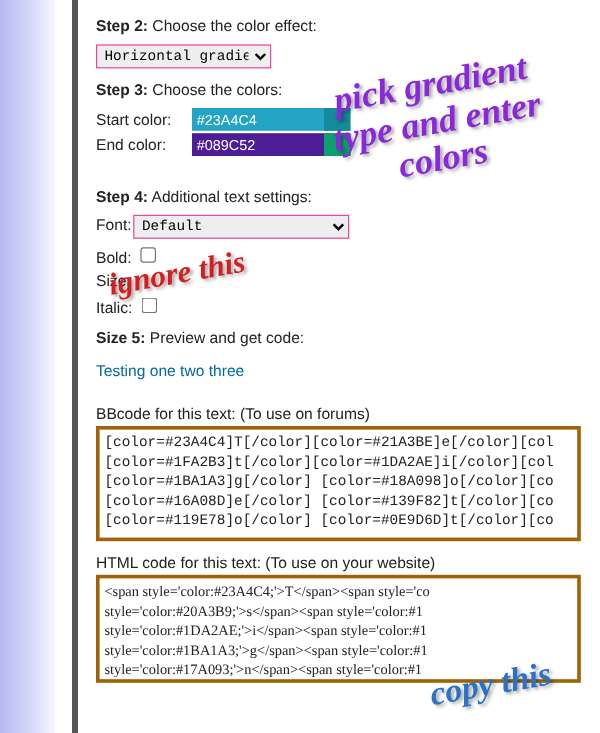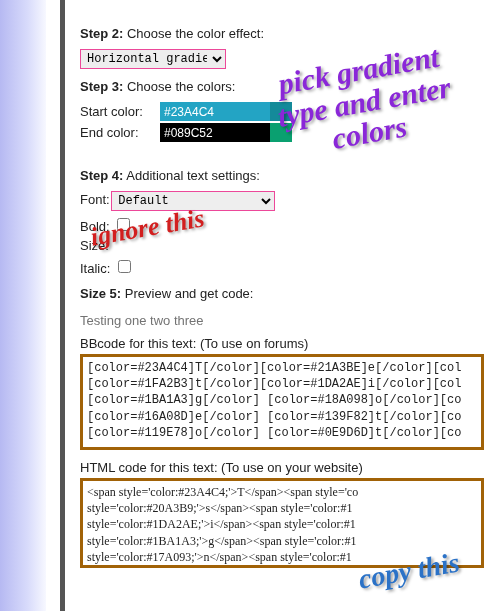--- a/index.html
+++ b/index.html
@@ -21,59 +21,59 @@
     background: linear-gradient(90deg, #b6b9f2 0%, #d8dbfb 60%, #f7f8ff 100%);
   }
   .vline {
     position: absolute;
     left: 60px; top: 0;
     width: 5px; height: 611px;
     background: #555;
   }
   .main {
     position: absolute;
-    left: 80px; top: 16px;
+    left: 80px; top: 4px;
     width: 410px;
     padding-top: 0;
   }
   .step-head { margin: 10px 0 8px 0; }
   .step-head b { font-weight: bold; }
   select {
     font-family: Liberation Mono, monospace;
     font-size: 12px;
     padding: 1px 2px;
     border: 1px solid #ec4899;
     background: #eee;
   }
   .effect-select { width: 146px; }
-  .font-select { width: 164px; margin-left: -2px; }
+  .font-select { width: 180px; margin-left: -2px; }
   .color-row {
     display: flex;
     align-items: center;
     margin: 2px 0;
   }
   .color-row .lbl { width: 80px; }
   .swatch {
     display: inline-flex;
     align-items: center;
     width: 132px; height: 19px;
     padding-left: 4px;
     color: #fff;
     font-family: Arial, sans-serif;
     font-size: 12px;
     border-right: 22px solid rgba(0,0,0,0);
   }
   .sw-start { background: #23A4C4; position: relative; }
   .sw-start::after { content:""; position:absolute; right:-22px; top:0; width:22px; height:19px; background:#148a9a; }
-  .sw-end { background: #000000; position: relative; }
+  .sw-end { background: #4c1d95; position: relative; }
   .sw-end::after { content:""; position:absolute; right:-22px; top:0; width:22px; height:19px; background:#0aa070; }
   .settings-row { margin: 4px 0; }
   .preview {
-    margin: 12px 0 8px 0;
-    color: #737373;
+    margin: 12px 0 21px 0;
+    color: #0369a1;
     font-size: 13px;
   }
   .codebox {
     width: 404px;
     border: 3px solid #a16207;
     background: #fff;
     font-family: "Courier New", monospace;
     font-size: 12px;
     padding: 3px 4px;
     white-space: pre;

